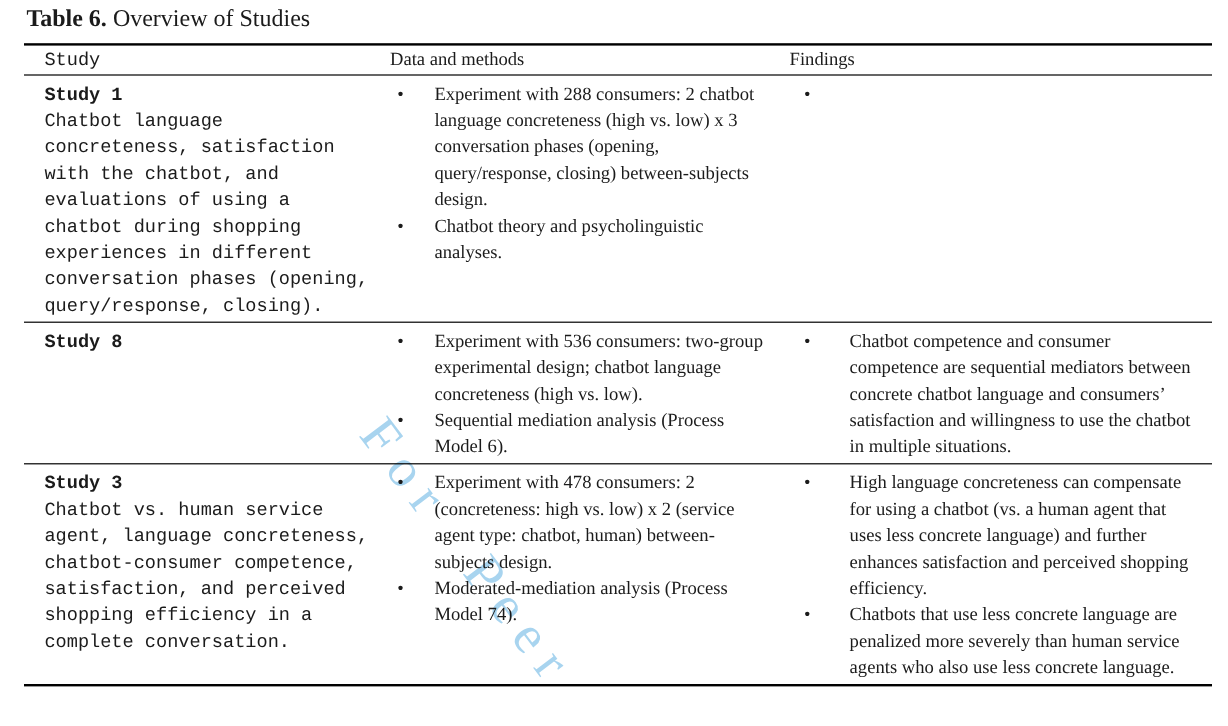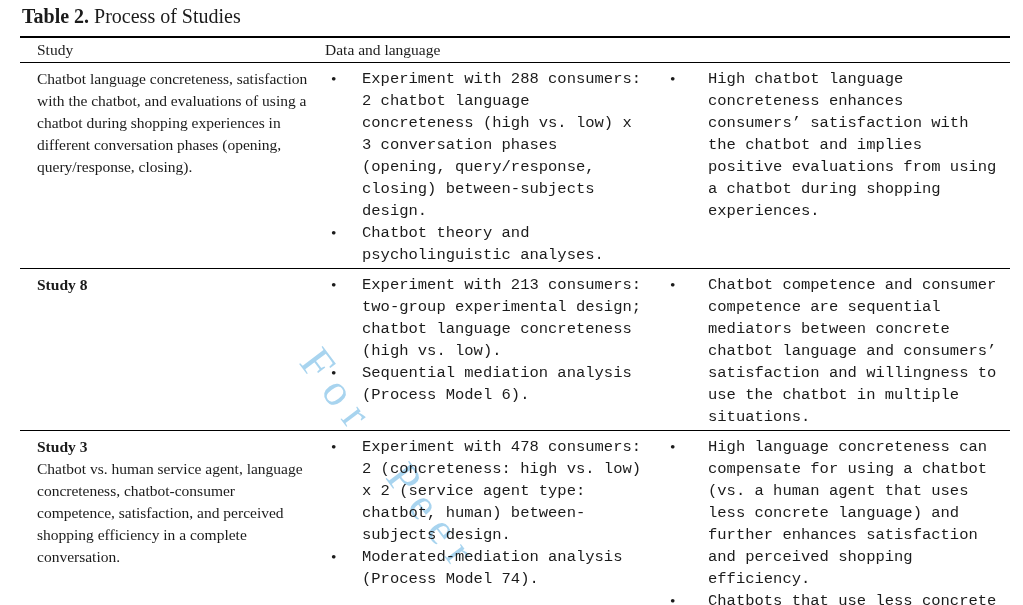--- a/index.html
+++ b/index.html
@@ -49,81 +49,82 @@
     display: flex;
     border-bottom: 1.5px solid #000;
     padding: 1px 0;
   }
   .row {
     display: flex;
     border-bottom: 1.5px solid #000;
     padding: 5px 0 2px 0;
   }
   .row:last-child { border-bottom: 2px solid #000; }
-  .c1 { width: 302px; padding-left: 17px; padding-right: 8px; }
+  .c1 { width: 302px; padding-left: 17px; padding-right: 8px; font-family: Liberation Mono, monospace; }
   .c2 { width: 333px; }
   .c3 { width: 355px; padding-right: 10px; }
   .header-row .c2, .header-row .c3 { padding-left: 3px; }
   .study-title { font-weight: bold; }
   .bullet-item { display: flex; }
   .c2 .bullet-item { padding-left: 9px; padding-right: 10px; }
   .c3 .bullet-item { padding-left: 15px; }
   .c2 .bullet { width: 31px; flex: 0 0 31px; }
   .c3 .bullet { width: 38px; flex: 0 0 38px; }
-  .bullet-text { flex: 1; font-family: Liberation Mono, monospace; }
+  .bullet-text { flex: 1; }
 </style>
 </head>
 <body>
 
 <div class="page">
 
   <div class="watermark" style="color: rgb(168, 212, 239);">For Peer</div>
 
   <div class="table-title">
-    <span class="ttl-label">Table 2.</span>
-    <span>Process of Studies</span>
+    <span class="ttl-label">Table 6.</span>
+    <span>Overview of Studies</span>
   </div>
 
   <div class="table">
 
     <div class="header-row">
       <div class="c1">Study</div>
-      <div class="c2">Data and language</div>
+      <div class="c2">Data and methods</div>
+      <div class="c3">Findings</div>
     </div>
 
     <div class="row">
       <div class="c1">
+        <div class="study-title">Study 1</div>
         <div class="study-desc">Chatbot language concreteness, satisfaction with the chatbot, and evaluations of using a chatbot during shopping experiences in different conversation phases (opening, query/response, closing).</div>
       </div>
       <div class="c2">
         <div class="bullet-item">
           <span class="bullet">•</span>
           <span class="bullet-text">Experiment with 288 consumers: 2 chatbot language concreteness (high vs. low) x 3 conversation phases (opening, query/response, closing) between-subjects design.</span>
         </div>
         <div class="bullet-item">
           <span class="bullet">•</span>
           <span class="bullet-text">Chatbot theory and psycholinguistic analyses.</span>
         </div>
       </div>
       <div class="c3">
         <div class="bullet-item">
           <span class="bullet">•</span>
-          <span class="bullet-text">High chatbot language concreteness enhances consumers’ satisfaction with the chatbot and implies positive evaluations from using a chatbot during shopping experiences.</span>
         </div>
       </div>
     </div>
 
     <div class="row">
       <div class="c1">
         <div class="study-title">Study 8</div>
       </div>
       <div class="c2">
         <div class="bullet-item">
           <span class="bullet">•</span>
-          <span class="bullet-text">Experiment with 213 consumers: two-group experimental design; chatbot language concreteness (high vs. low).</span>
+          <span class="bullet-text">Experiment with 536 consumers: two-group experimental design; chatbot language concreteness (high vs. low).</span>
         </div>
         <div class="bullet-item">
           <span class="bullet">•</span>
           <span class="bullet-text">Sequential mediation analysis (Process Model 6).</span>
         </div>
       </div>
       <div class="c3">
         <div class="bullet-item">
           <span class="bullet">•</span>
           <span class="bullet-text">Chatbot competence and consumer competence are sequential mediators between concrete chatbot language and consumers’ satisfaction and willingness to use the chatbot in multiple situations.</span>

